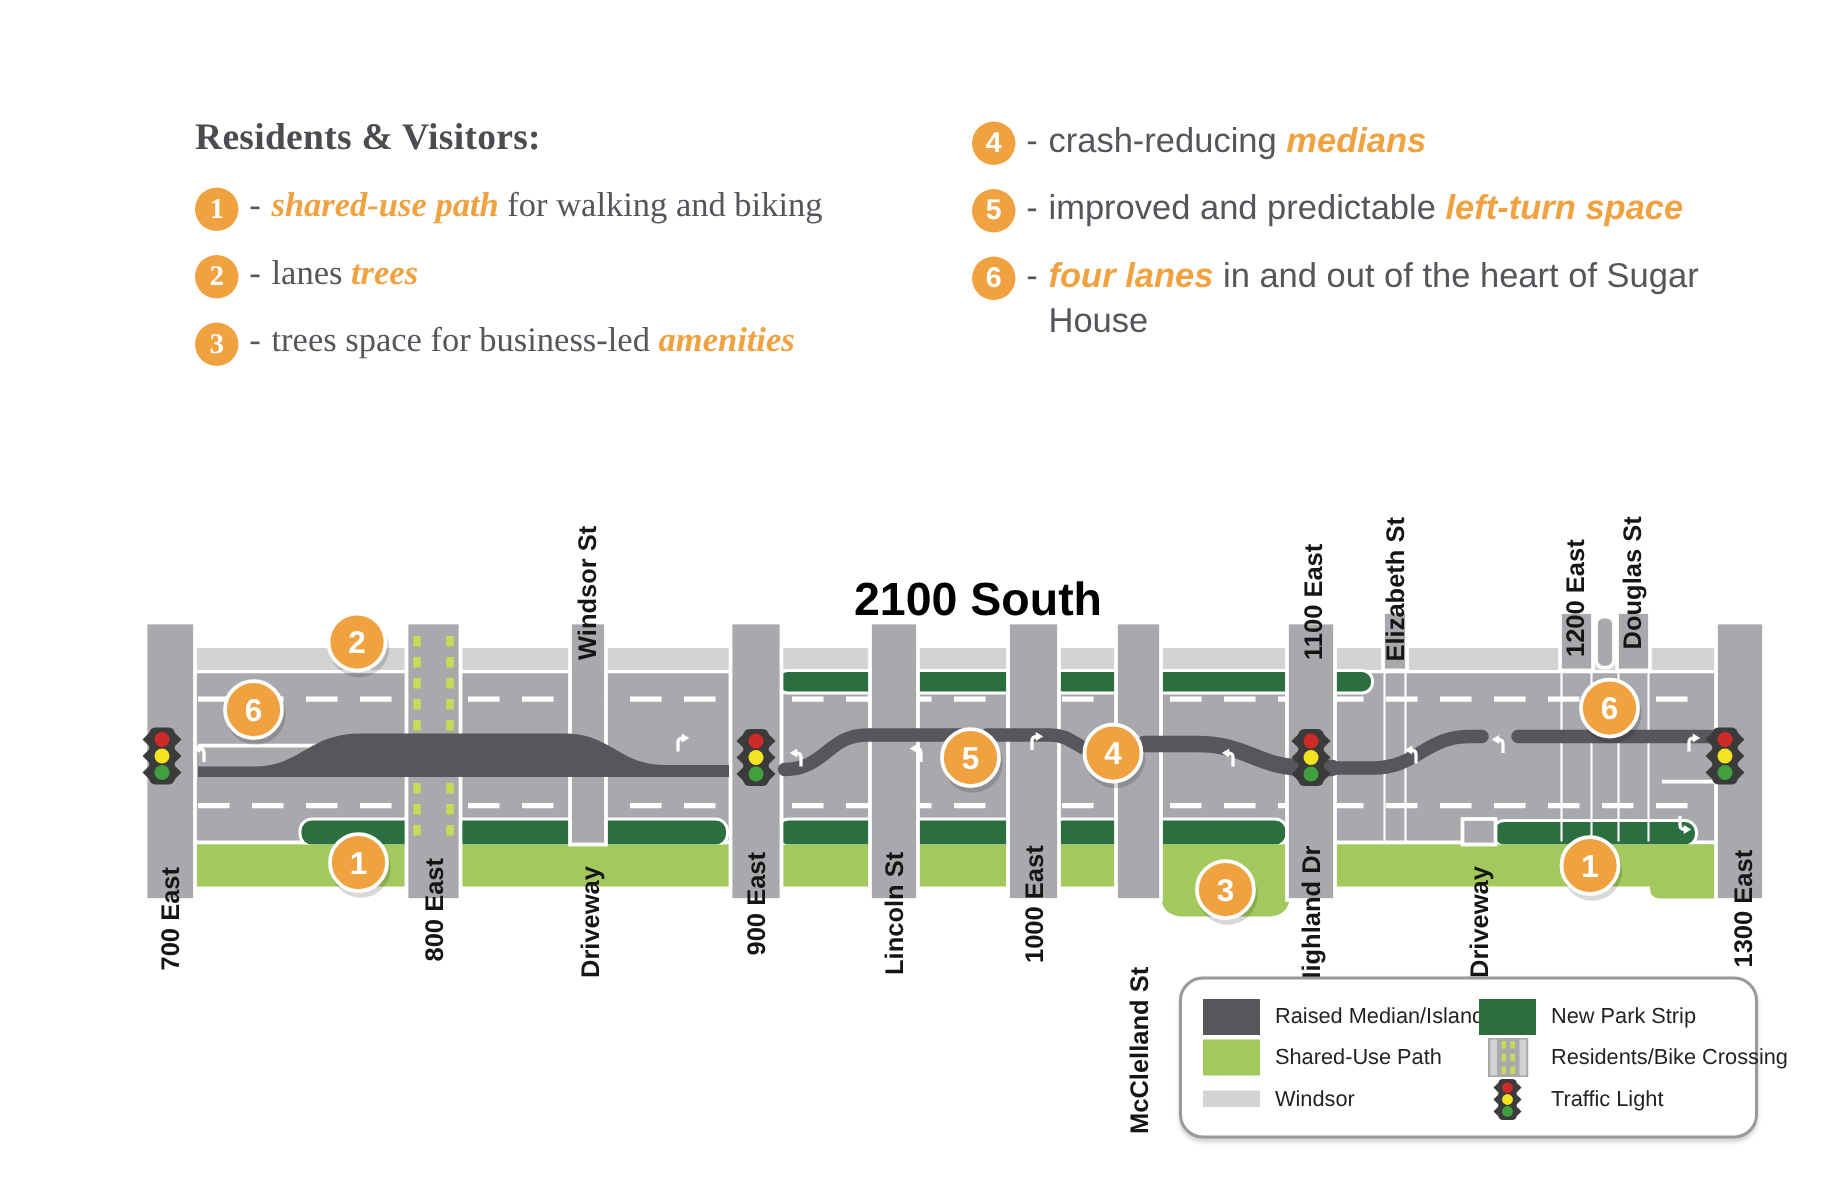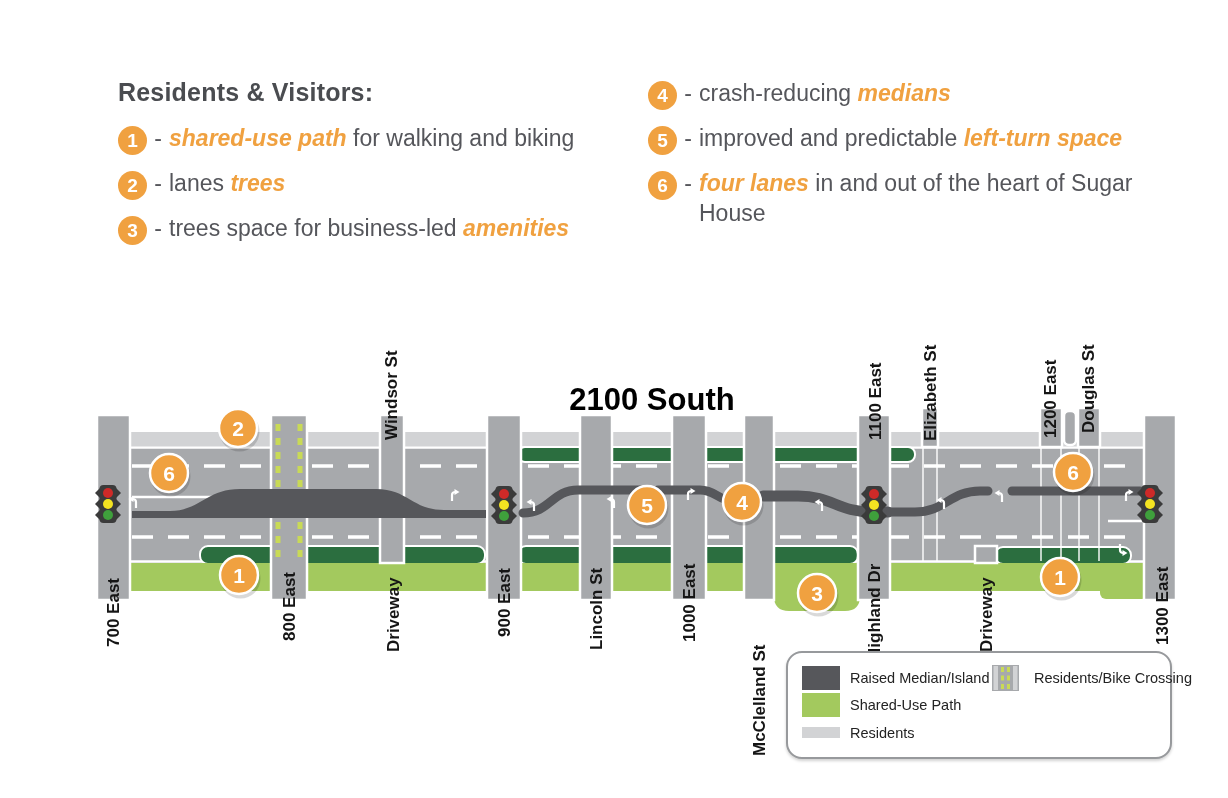--- a/index.html
+++ b/index.html
@@ -2,21 +2,21 @@
 <html><head>
 <meta charset="utf-8">
 <style>
   html,body{margin:0;padding:0;}
   body{
     width:1228px;height:798px;position:relative;background:#fff;overflow:hidden;
     font-family:"Liberation Sans", sans-serif;
   }
   
   .keycol{position:absolute;top:78px;}
-  .key-left{left:118px;width:505px;}
+  .key-left{left:130px;width:505px;font-family:Liberation Serif, serif;}
   .key-right{left:648px;width:510px;}
   .khead{margin:0 0 16px 0;font-size:25px;font-weight:bold;color:#4a4c50;letter-spacing:.2px;}
   .kitem{display:flex;align-items:flex-start;margin-bottom:13px;}
   .kbadge{
     flex:0 0 29px;width:29px;height:29px;border-radius:50%;background:#F0A140;
     color:#fff;font-weight:bold;font-size:19px;display:flex;align-items:center;justify-content:center;
     margin-top:3px;
   }
   .kdash{flex:0 0 22px;text-align:center;font-size:23px;color:#55565b;line-height:1.32;}
   .ktext{margin:0;font-size:23px;color:#55565b;line-height:1.32;}
@@ -280,36 +280,50 @@
     <div class="lrow">
       <span class="sw sw-median"></span>
       <span class="llab">Raised Median/Island</span>
     </div>
     <div class="lrow">
       <span class="sw sw-path"></span>
       <span class="llab">Shared-Use Path</span>
     </div>
     <div class="lrow">
       <span class="sw sw-sidewalk"></span>
-      <span class="llab">Residents</span>
+      <span class="llab">Windsor</span>
     </div>
   </div>
   <div class="lcol lcol-right">
+    <div class="lrow">
+      <span class="sw sw-park"></span>
+      <span class="llab">New Park Strip</span>
+    </div>
     <div class="lrow">
       <span class="icon-cell">
         <svg width="27" height="26" viewBox="0 0 27 26">
           <rect x="0" y="0" width="27" height="26" fill="#A7A9AC"></rect>
           <rect x="1.5" y="1" width="4.5" height="24" fill="#D2D3D5"></rect>
           <rect x="21" y="1" width="4.5" height="24" fill="#D2D3D5"></rect>
           <g fill="#C9DA56">
             <rect x="9" y="2" width="3" height="5"></rect>
               <rect x="9" y="10.5" width="3" height="5"></rect>
               <rect x="9" y="19" width="3" height="5"></rect>
             <rect x="15" y="2" width="3" height="5"></rect>
               <rect x="15" y="10.5" width="3" height="5"></rect>
               <rect x="15" y="19" width="3" height="5"></rect>
           </g>
         </svg>
       </span>
       <span class="llab">Residents/Bike Crossing</span>
     </div>
+    <div class="lrow">
+      <span class="icon-cell">
+        <svg width="24" height="30" viewBox="0 0 24 30">
+          <g transform="translate(12,15) scale(0.72)">
+              <use href="#tlight"></use>
+            </g>
+        </svg>
+      </span>
+      <span class="llab">Traffic Light</span>
+    </div>
   </div>
 </div>
 
 </body></html>

